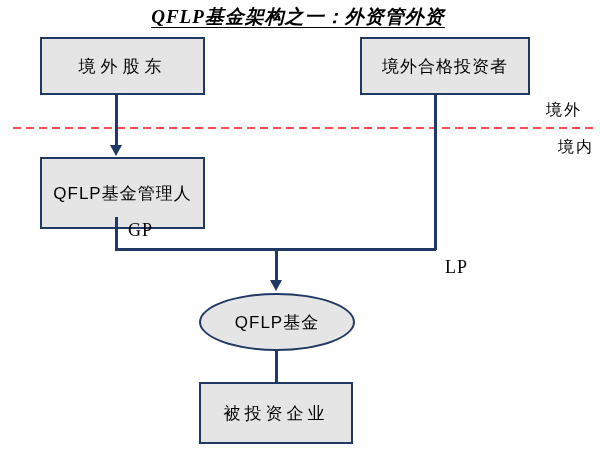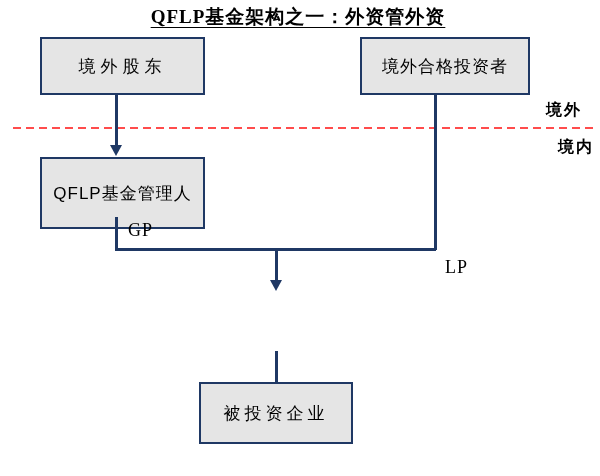--- a/index.html
+++ b/index.html
@@ -4,41 +4,41 @@
 <style>
   html,body{margin:0;padding:0;background:#ffffff;}
   #stage{
     position:relative;width:600px;height:476px;background:#ffffff;
     font-family:"Liberation Sans","DejaVu Sans",sans-serif;
     color:var(--text-color,#000);overflow:hidden;
   }
   .title{
     position:absolute;left:0;right:4px;top:4px;text-align:center;
     font-family:"Liberation Serif","DejaVu Serif",serif;
-    font-size:19px;font-weight:bold;
+    font-size:19px;font-weight:bold;font-style:italic;
     text-decoration:underline;text-underline-offset:4px;letter-spacing:1px;
     white-space:nowrap;
   }
   .node{
     position:absolute;display:flex;align-items:center;justify-content:center;
     border:2.5px solid var(--node-color,#1F3864);background:#e5e5e5;
     font-size:17px;letter-spacing:2px;text-align:center;box-sizing:border-box;
   }
   .rect-a{left:40px;top:37px;width:165px;height:58px;letter-spacing:5px;}
   .rect-b{left:360px;top:37px;width:170px;height:58px;letter-spacing:1px;}
   .rect-c{left:40px;top:157px;width:165px;height:72px;letter-spacing:1px;}
   .rect-d{left:199px;top:382px;width:154px;height:62px;letter-spacing:4px;}
   .ellipse{left:199px;top:293px;width:156px;height:58px;border-radius:50%;letter-spacing:1px;}
   .divider{
     position:absolute;left:13px;top:127px;width:584px;height:2px;
     background:repeating-linear-gradient(90deg,var(--divider-color,#FF4C4C) 0 8px,transparent 8px 13px);
   }
   .region-label{
     position:absolute;left:538px;width:52px;text-align:center;
-    font-size:16px;font-weight:bold;letter-spacing:2px;white-space:nowrap;
+    font-size:16px;font-weight:normal;letter-spacing:2px;white-space:nowrap;
   }
   .region-offshore{top:100px;}
   .region-onshore{top:137px;margin-left:12px;}
   .vline,.hline{position:absolute;background:var(--node-color,#1F3864);}
   .vline{width:2.5px;}
   .hline{height:2.5px;}
   .l-shareholder-down{left:115px;top:95px;height:51px;}
   .l-gp-down{left:115px;top:217px;height:32px;}
   .l-lp-down{left:434px;top:95px;height:155px;}
   .l-horizontal{left:115px;top:248px;width:321px;}
@@ -86,20 +86,23 @@
 
   <div class="vline l-gp-down"></div>
   <div class="vline l-lp-down"></div>
   <div class="hline l-horizontal"></div>
   <div class="edge-label edge-gp">GP</div>
   <div class="edge-label edge-lp">LP</div>
 
   <div class="vline l-center-down"></div>
   <div class="arrowhead ah-fund"></div>
 
+  <div class="node ellipse">
+    <span>QFLP基金</span>
+  </div>
 
   <div class="vline l-fund-down"></div>
   <div class="arrowhead ah-investee"></div>
 
   <div class="node rect-d">
     <span>被投资企业</span>
   </div>
 
 </div>
 

